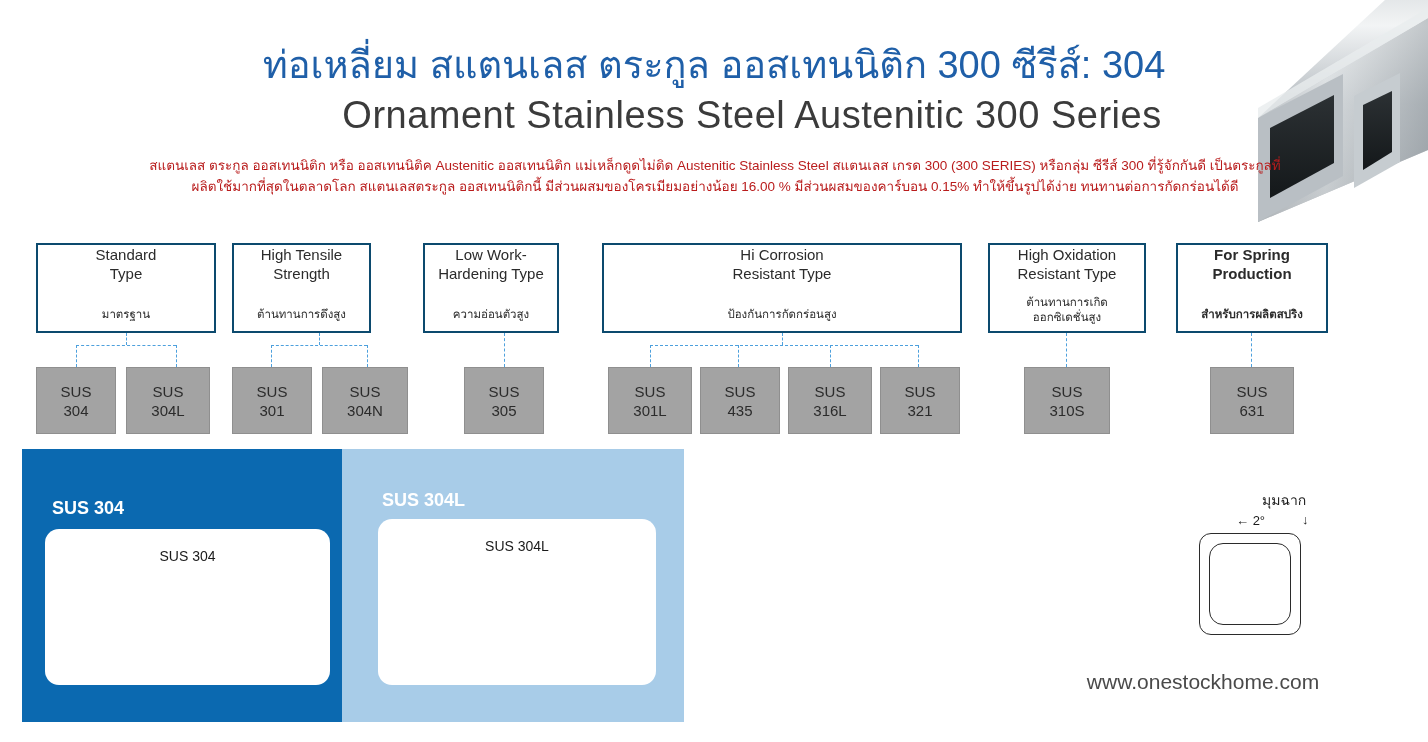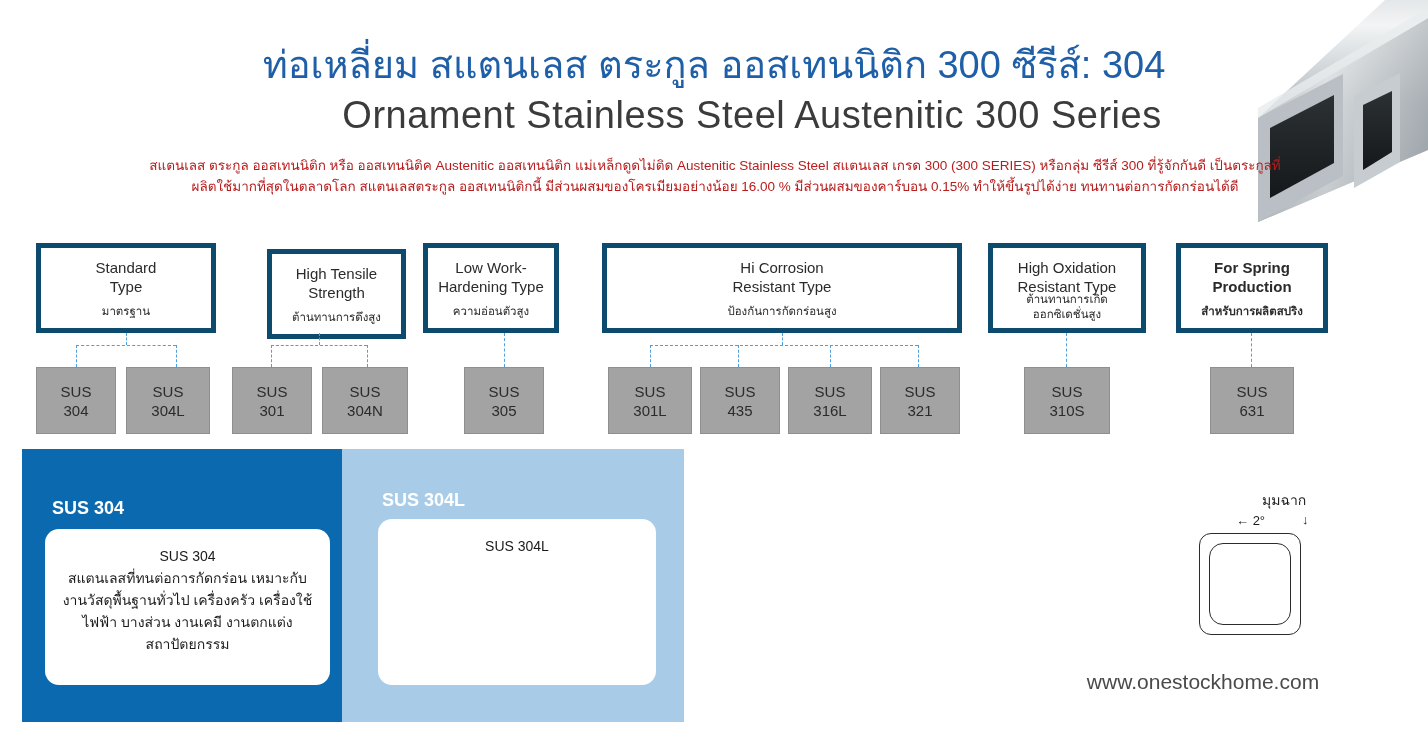--- a/index.html
+++ b/index.html
@@ -35,25 +35,24 @@
     color:#b91c1c;
   }
   
   .tube-photo{
     position:absolute;top:0px;right:0px;width:290px;height:230px;
     overflow:hidden;
   }
   
   .cat{
     position:absolute;
-    border:5px solid #0c4a6e;
+    border:2px solid #0c4a6e;
     background:#fff;
     box-sizing:border-box;
     text-align:center;
-    padding-top:10px;
   }
   .cat .en{
     font-size:15px;line-height:19px;color:#2b2b2b;
   }
   .cat .th{
     font-size:11.5px;line-height:16px;color:#2b2b2b;
     position:absolute;left:0;width:100%;bottom:9px;
   }
   
   .sus{
@@ -154,21 +153,21 @@
 <div class="title-en">Ornament Stainless Steel Austenitic 300 Series</div>
 <div class="intro">สแตนเลส ตระกูล ออสเทนนิติก หรือ ออสเทนนิติค Austenitic ออสเทนนิติก แม่เหล็กดูดไม่ติด Austenitic Stainless Steel สแตนเลส เกรด 300 (300 SERIES) หรือกลุ่ม ซีรีส์ 300 ที่รู้จักกันดี เป็นตระกูลที่ผลิตใช้มากที่สุดในตลาดโลก สแตนเลสตระกูล ออสเทนนิติกนี้ มีส่วนผสมของโครเมียมอย่างน้อย 16.00 % มีส่วนผสมของคาร์บอน 0.15% ทำให้ขึ้นรูปได้ง่าย ทนทานต่อการกัดกร่อนได้ดี</div>
 
 <div class="cat" style="left:36px;top:243px;width:180px;height:90px;">
   <div class="en">
     <span>Standard</span><br><span>Type</span>
   </div>
   <div class="th">มาตรฐาน</div>
 </div>
 
-<div class="cat" style="left:232px;top:249px;width:139px;height:90px;margin-left:35px;">
+<div class="cat" style="left:232px;top:243px;width:139px;height:90px;">
   <div class="en">
     <span>High Tensile</span><br><span>Strength</span>
   </div>
   <div class="th">ต้านทานการดึงสูง</div>
 </div>
 
 <div class="cat" style="left:423px;top:243px;width:136px;height:90px;">
   <div class="en">
     <span>Low Work-</span><br><span>Hardening Type</span>
   </div>
@@ -256,21 +255,20 @@
 </div>
 
 <div class="panel-dark"></div>
 <div class="panel-light"></div>
 
 <div class="panel-label dark">SUS 304</div>
 <div class="panel-label light">SUS 304L</div>
 
 <div class="card card-dark">
   <div class="hdr">SUS 304</div>
-  <div>สแตนเลสที่ทนต่อการกัดกร่อน เหมาะกับงานวัสดุพื้นฐานทั่วไป เครื่องครัว เครื่องใช้ไฟฟ้า บางส่วน งานเคมี งานตกแต่ง สถาปัตยกรรม</div>
 </div>
 
 <div class="card card-light">
   <div class="hdr">SUS 304L</div>
 </div>
 
 <div class="corner-label">มุมฉาก</div>
 <div class="angle-label">
   <span>←</span>
   <span>2°</span>

